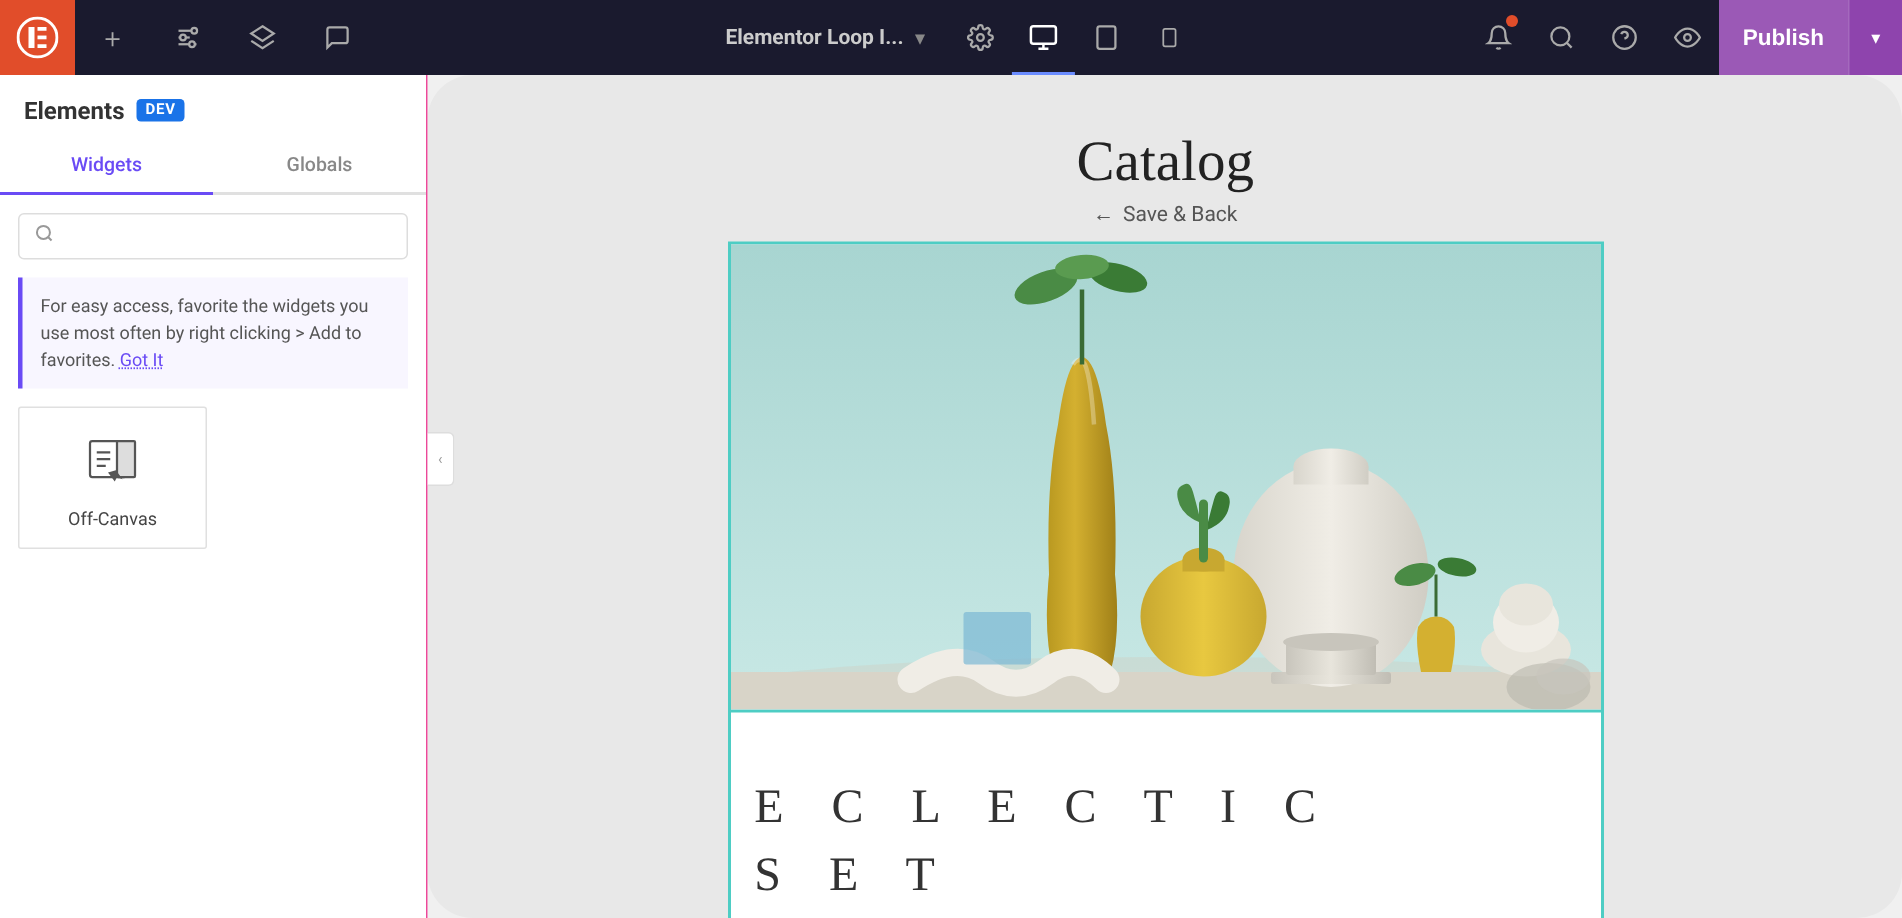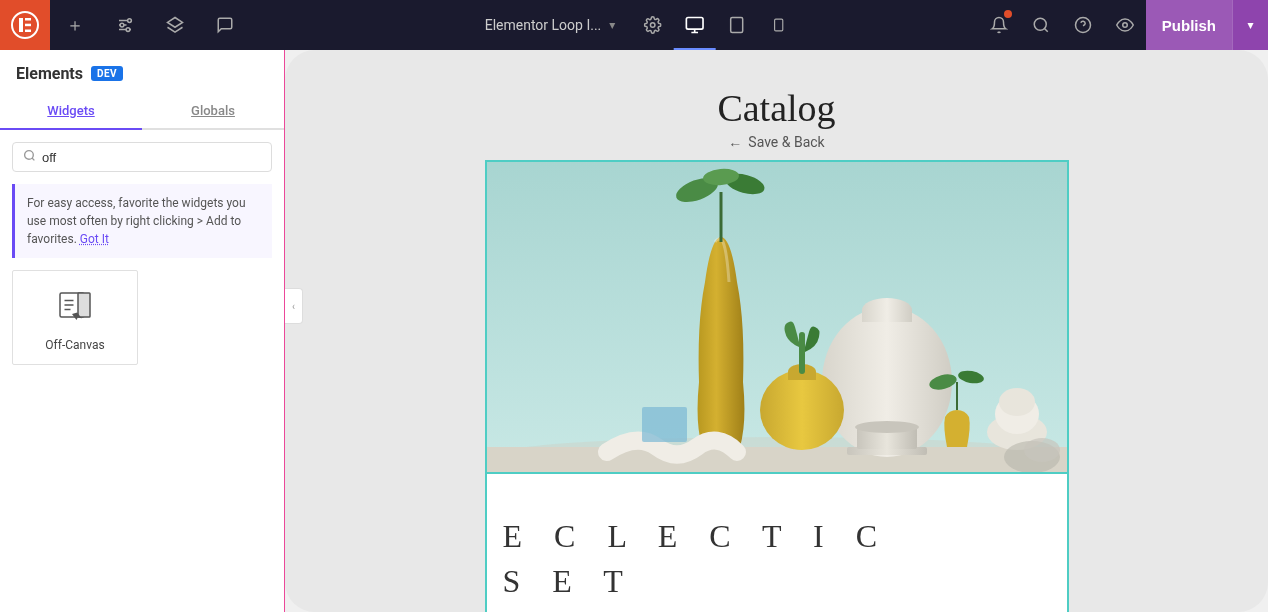--- a/index.html
+++ b/index.html
@@ -46,20 +46,21 @@
       background: transparent;
     }
     .topbar-center {
       position: absolute;
       left: 50%;
       transform: translateX(-50%);
       display: flex;
       align-items: center;
       gap: 0;
       height: 100%;
+      font-weight: bold;
     }
     .topbar-doc {
       display: flex;
       align-items: center;
       gap: 8px;
       padding: 0 16px;
       cursor: pointer;
       color: #ccc;
       font-size: 14px;
     }
@@ -200,21 +201,20 @@
     .sidebar-tab {
       flex: 1;
       padding: 10px 0;
       text-align: center;
       font-size: 13px;
       font-weight: 500;
       color: #888;
       cursor: pointer;
       border-bottom: 2px solid transparent;
       margin-bottom: -2px;
-      text-decoration: underline;
     }
     .sidebar-tab.active {
       color: #6a4bf5;
       border-bottom-color: #6a4bf5;
     }
     .sidebar-search {
       margin: 12px 12px 8px;
       display: flex;
       align-items: center;
       border: 1px solid #ddd;
@@ -473,21 +473,20 @@
       <div class="sidebar-tab">Globals</div>
     </div>
 
     <div class="sidebar-search">
       <span class="search-icon-sm">
         <svg width="13" height="13" viewBox="0 0 24 24" fill="none" stroke="#999" stroke-width="2.5">
             <circle cx="11" cy="11" r="8"></circle>
             <line x1="21" y1="21" x2="16.65" y2="16.65"></line>
           </svg>
       </span>
-      <input type="text" value="off" style="">
     </div>
 
     <div class="sidebar-tip">
       <span>For easy access, favorite the widgets you use most often by right clicking &gt; Add to favorites.</span>
       <a>Got It</a>
     </div>
 
     <div class="widget-grid">
       <div class="widget-item">
         <div class="widget-icon">

